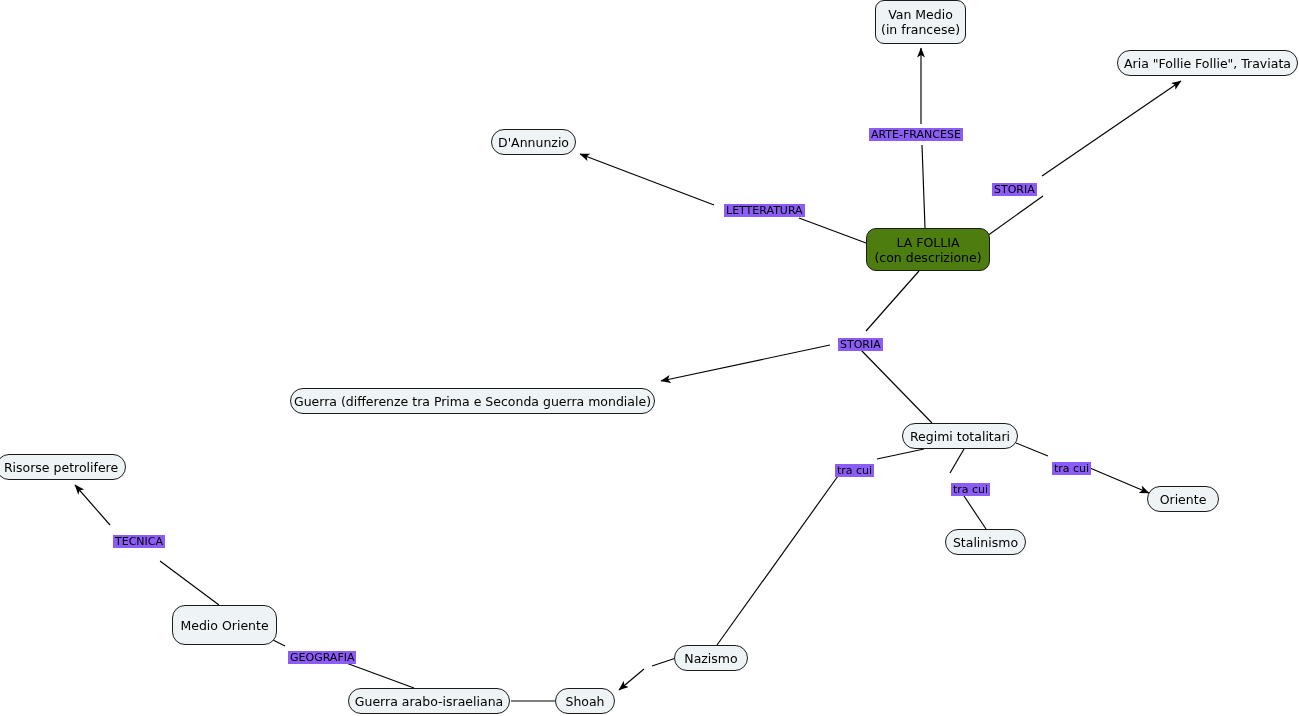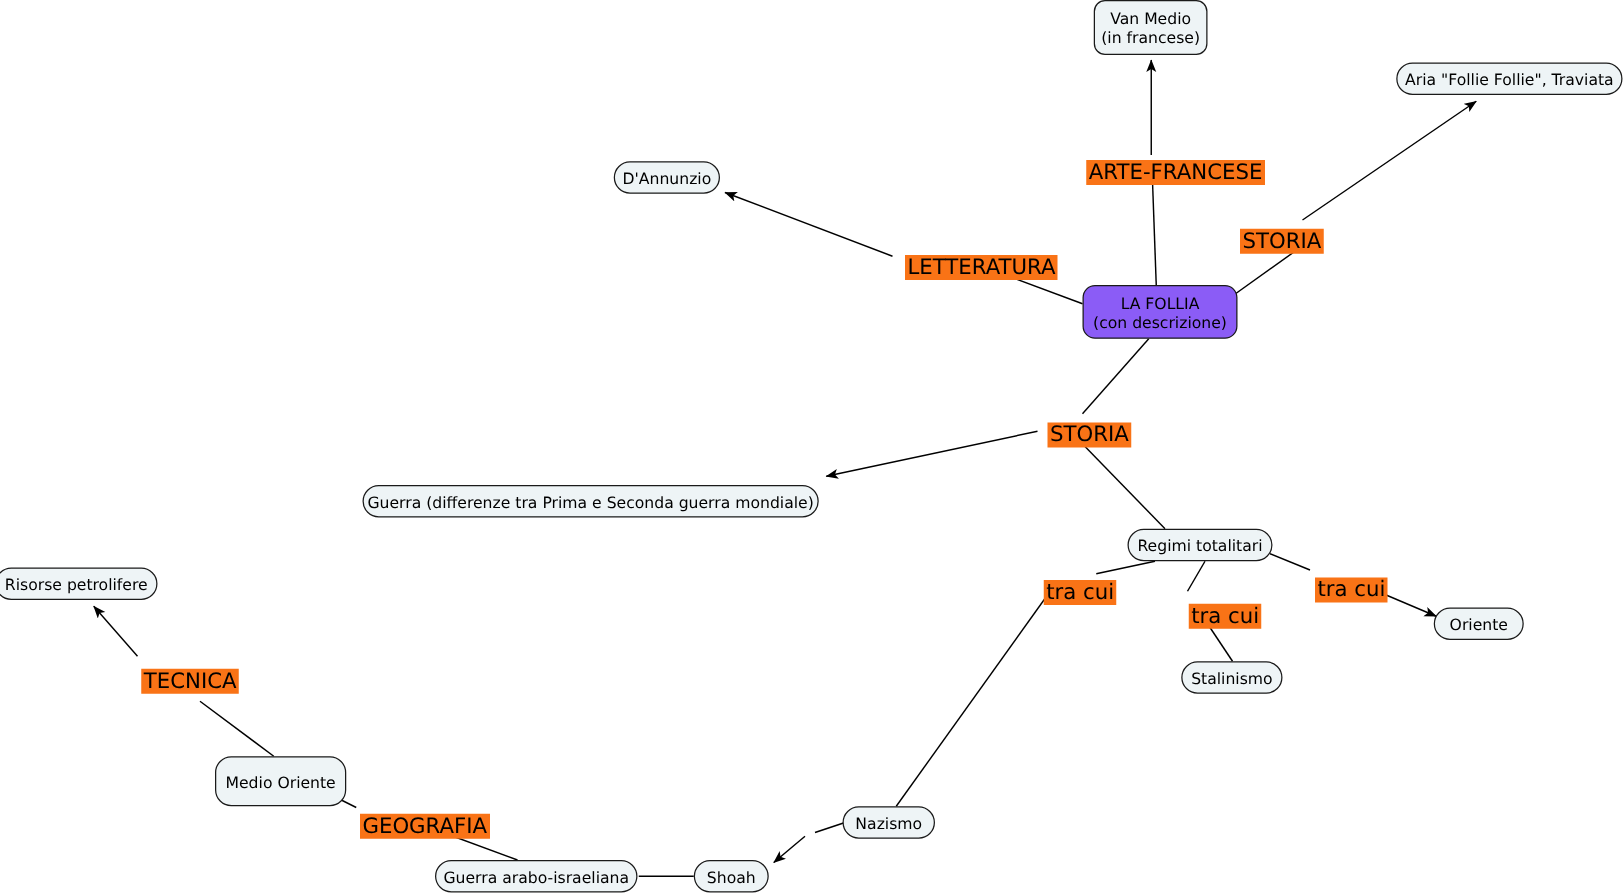--- a/index.html
+++ b/index.html
@@ -37,28 +37,28 @@
     line-height: 15px;
     text-align: center;
     display: flex;
     align-items: center;
     justify-content: center;
     padding: 3px 8px;
     white-space: pre;
     z-index: 5;
   }
   .node.central {
-    background: #8b5cf6;
+    background: #4d7c0f;
     border-radius: 10px;
   }
   .edge-label {
     position: absolute;
-    font-size: 17px;
+    font-size: 11px;
     color: #000000;
-    background: #f97316;
+    background: #8b5cf6;
     white-space: nowrap;
     padding: 0 2px;
     z-index: 6;
   }
 </style>
 </head>
 <body>
 
 <div id="canvas">
 

